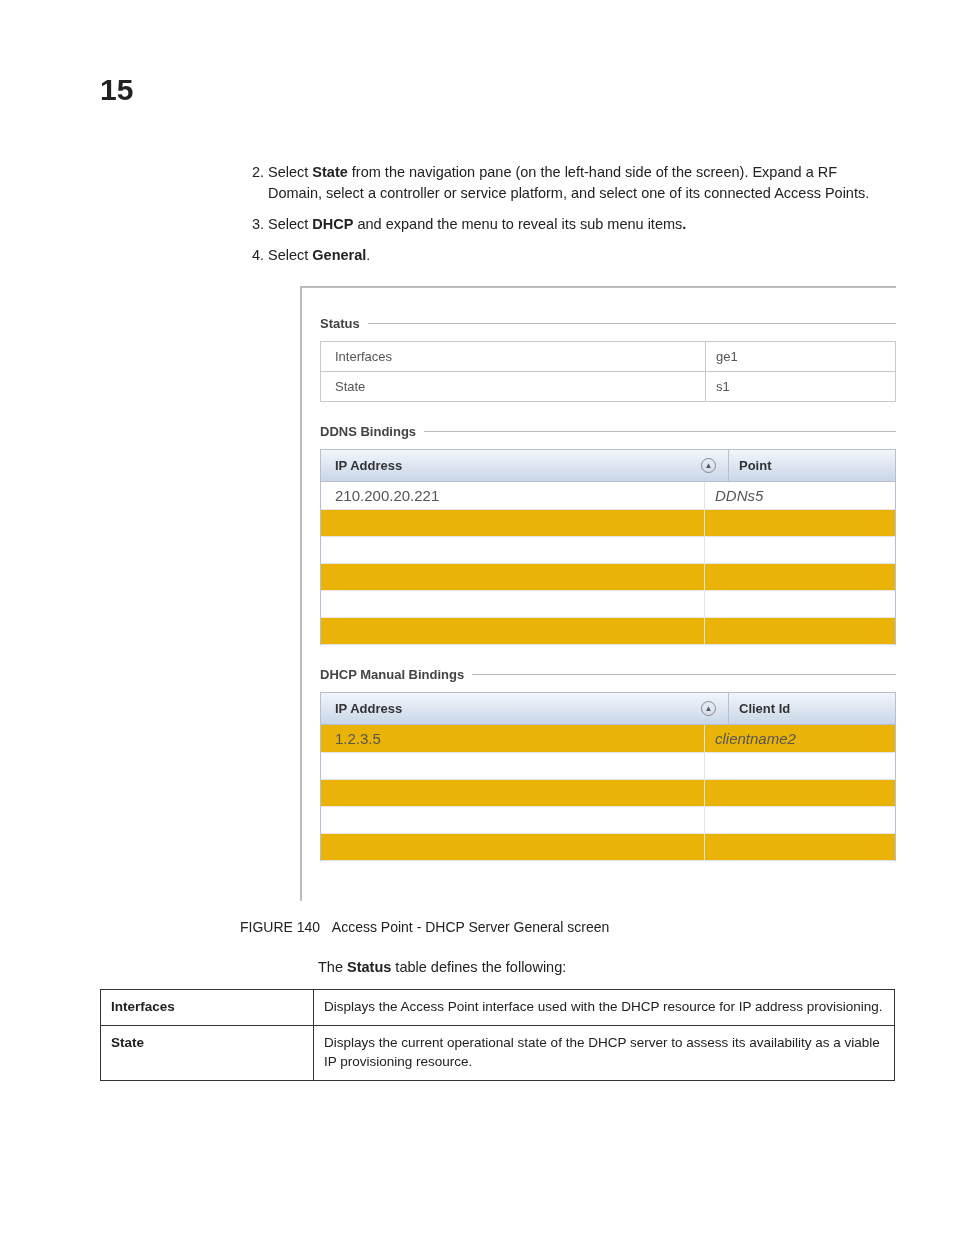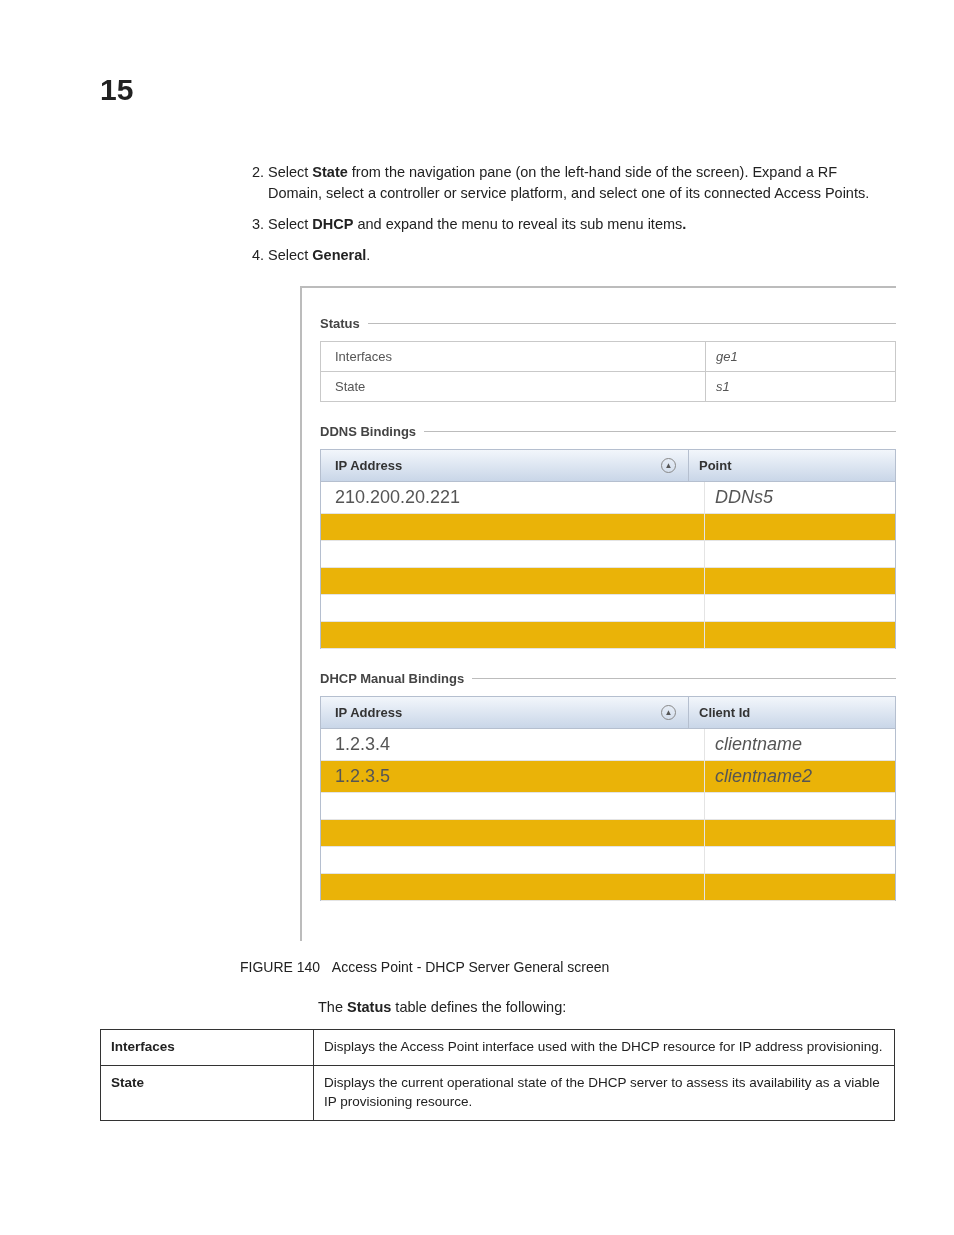--- a/index.html
+++ b/index.html
@@ -81,39 +81,38 @@
   }
   .kv-label {
     width: 385px;
     padding: 7px 10px 7px 14px;
     box-sizing: border-box;
     border-right: 1px solid #c9c9c9;
   }
   .kv-value {
     flex: 1;
     padding: 7px 10px;
-    font-style: italic;
   }
 
   
   .dtable {
     border: 1px solid #b5bfcf;
     border-bottom: none;
     margin-bottom: 22px;
   }
   .dhead {
     display: flex;
     background: linear-gradient(#f2f6fb, #c9d6e8);
     font-weight: bold;
     font-size: 13px;
     color: #333;
     border-bottom: 1px solid #b5bfcf;
   }
   .dhead .col1 {
-    width: 368px;
+    width: 408px;
     padding: 8px 8px 8px 14px;
     box-sizing: border-box;
     border-right: 1px solid #b5bfcf;
     display: flex;
     align-items: center;
     justify-content: space-between;
     gap: 32px;
   }
   .dhead .col2 {
     flex: 1;
@@ -126,21 +125,21 @@
     border-radius: 50%;
     display: inline-flex;
     align-items: center;
     justify-content: center;
     font-size: 8px;
     color: #555;
     margin-right: 4px;
   }
   .drow {
     display: flex;
-    font-size: 18px;
+    font-size: 15px;
     color: #555;
     border-bottom: 1px solid #e4e4e4;
     min-height: 26px;
   }
   .drow.odd { background: #eab308; }
   .drow .col1 {
     width: 384px;
     padding: 5px 14px;
     box-sizing: border-box;
     border-right: 1px solid #e4e4e4;
@@ -264,24 +263,20 @@
           <span class="rule"></span>
         </div>
         <div class="dtable" style="margin-bottom:0">
           <div class="dhead">
             <div class="col1">
               <span>IP Address</span>
               <span class="sort-icon">▲</span>
             </div>
             <div class="col2">Client Id</div>
           </div>
-          <div class="drow">
-              <div class="col1">1.2.3.4</div>
-              <div class="col2">clientname</div>
-            </div>
           <div class="drow odd">
               <div class="col1">1.2.3.5</div>
               <div class="col2">clientname2</div>
             </div>
           <div class="drow">
               <div class="col1"></div>
               <div class="col2"></div>
             </div>
           <div class="drow odd">
               <div class="col1"></div>

